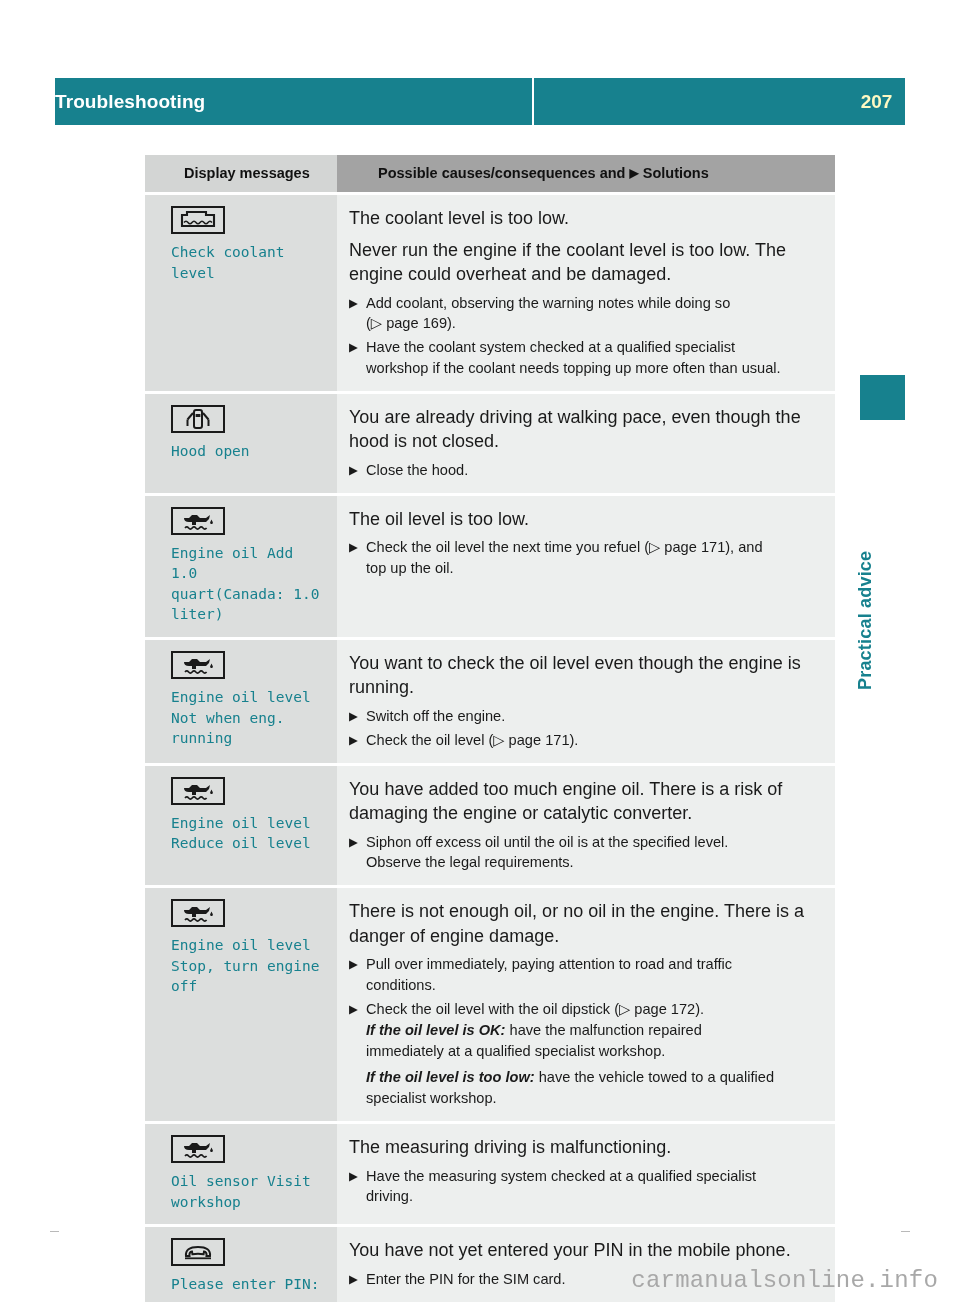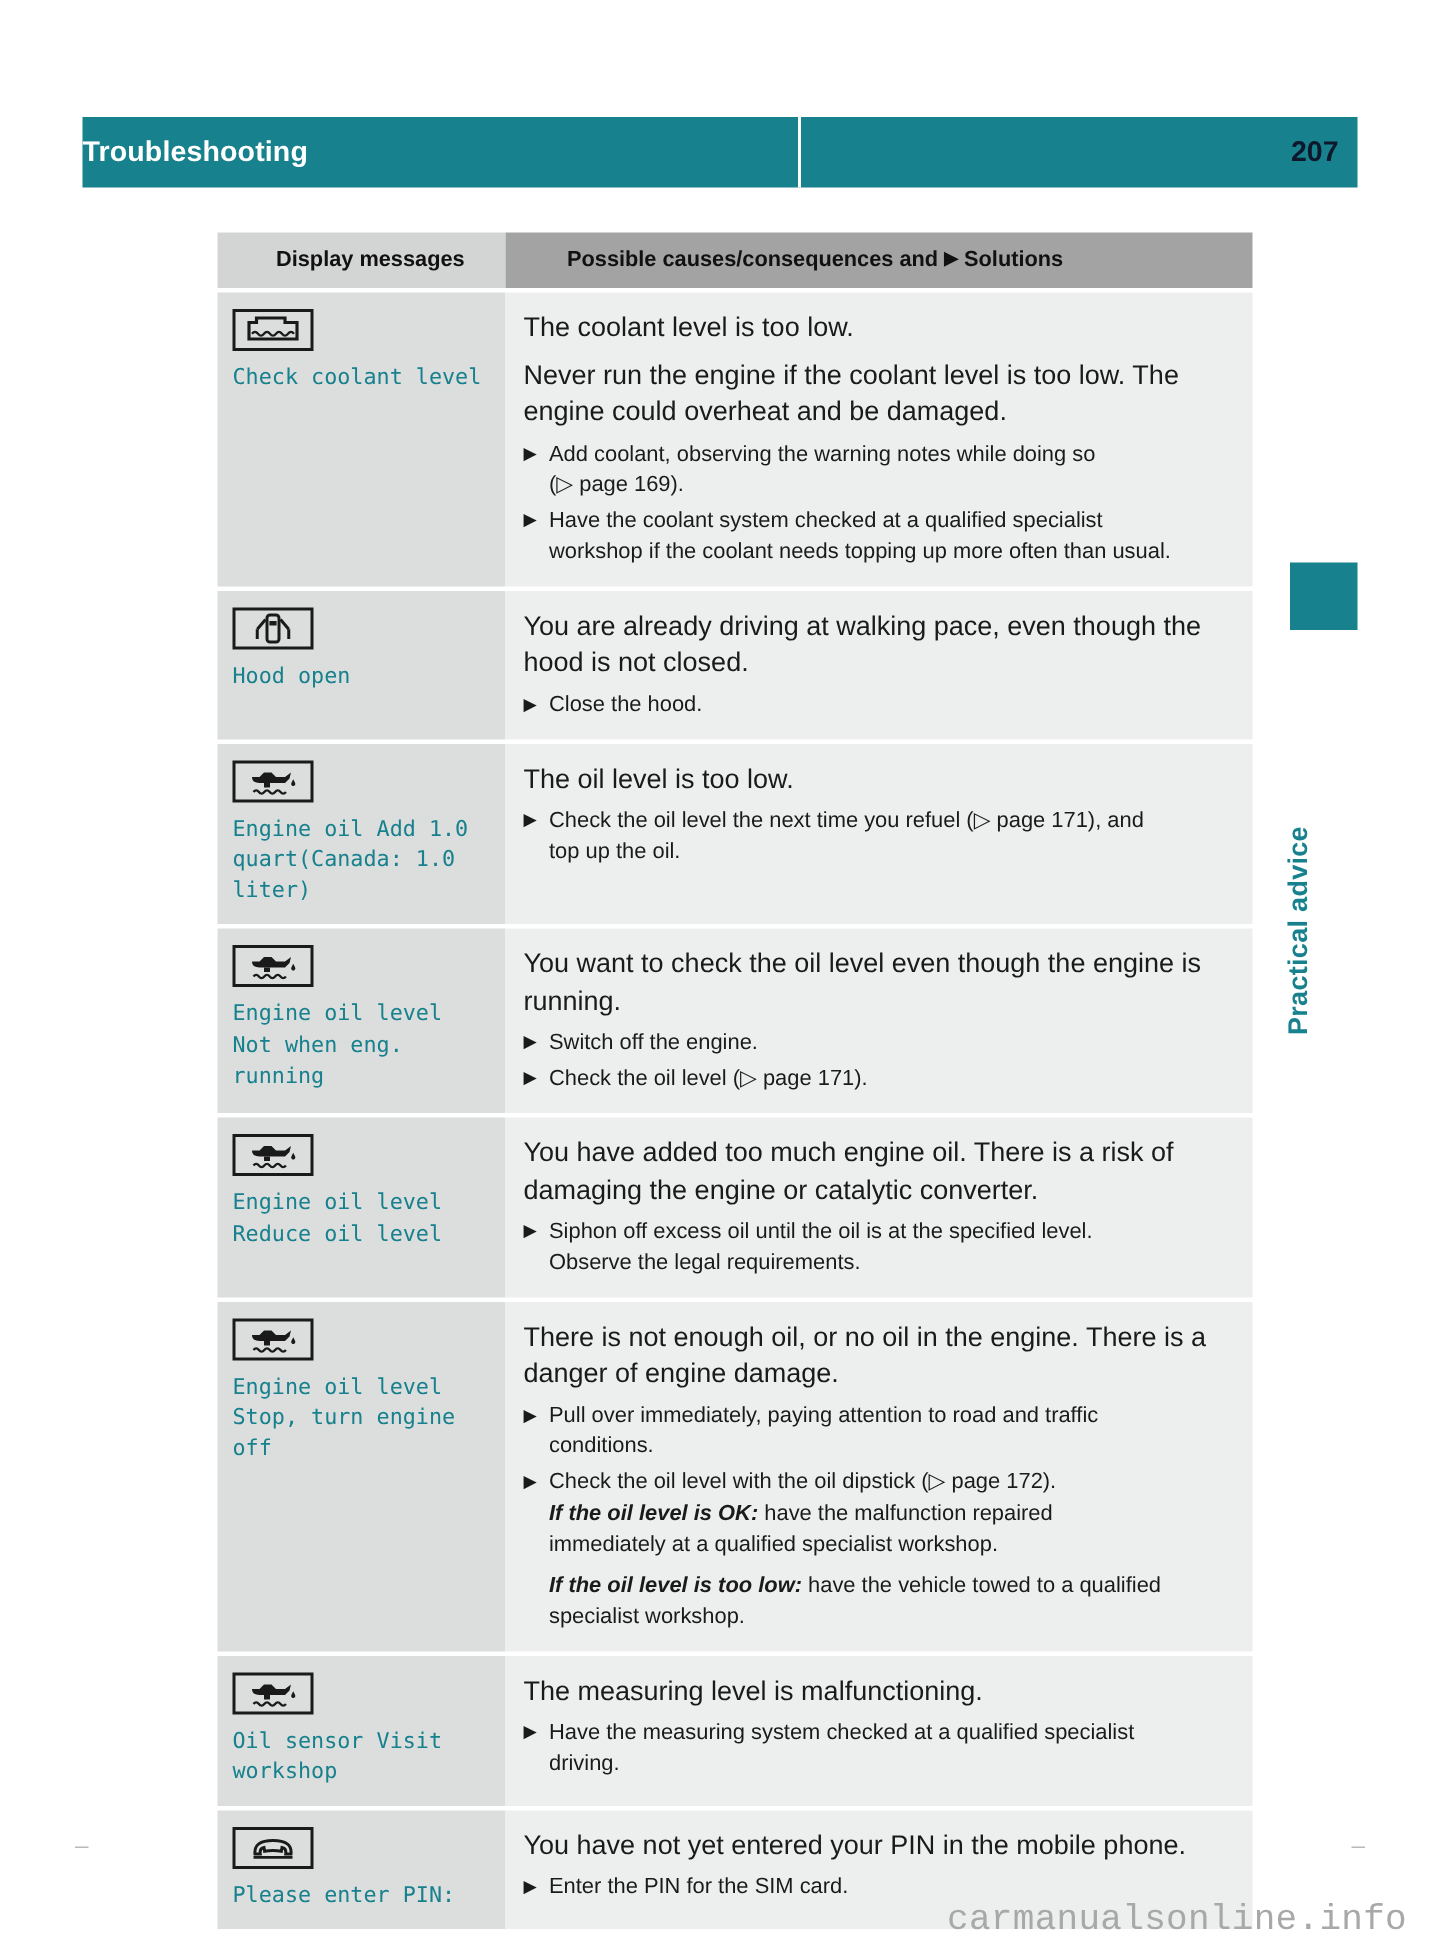--- a/index.html
+++ b/index.html
@@ -34,21 +34,21 @@
     letter-spacing: 0.1px;
     padding-right: 13px;
     line-height: 1;
   }
   .header-sep {
     width: 2px;
     height: 47px;
     background: #ffffff;
   }
   .header-page {
-    color: #0f172a;
+    color: #fef9c3;
     font-size: 19px;
     font-weight: bold;
     width: 57px;
     text-align: center;
     line-height: 1;
   }
 
   
   .side-tab {
     position: absolute;
@@ -84,21 +84,21 @@
     display: flex;
     align-items: stretch;
     margin-bottom: 3px;
   }
   .row:last-child { margin-bottom: 0; }
 
   .col-left {
     width: 192px;
     flex: 0 0 192px;
     box-sizing: border-box;
-    padding: 11px 10px 12px 10px;
+    padding: 11px 10px 12px 26px;
     background: #dcdedd;
   }
   .col-right {
     flex: 1 1 auto;
     box-sizing: border-box;
     padding: 11px 12px 12px 12px;
     background: #edefee;
   }
 
   
@@ -351,21 +351,21 @@
           <path d="M11 9 H16 L19 6 H24 L27 9 H33 L37 6 L36 10 L33 13 H16 Q11 13 11 9 Z" fill="#1a1a1a"></path>
           <path d="M19 13 L19 16 H23 L23 13" fill="#1a1a1a"></path>
           <path d="M38.5 10.5 l1.2 2.4 a1.4 1.4 0 1 1 -2.4 0 Z" fill="#1a1a1a"></path>
           <path d="M12 19 q1.8 -2.2 3.6 0 q1.8 2.2 3.6 0 q1.8 -2.2 3.6 0 q1.8 2.2 3.6 0 q1.8 -2.2 3.6 0 q1.8 2.2 3.6 0" fill="none" stroke="#1a1a1a" stroke-width="1.6"></path>
         </svg>
       </span>
       <div class="msg-text">Oil sensor Visit
 workshop</div>
     </div>
     <div class="col-right">
-      <p class="para">The measuring level is malfunctioning.</p>
+      <p class="para">The measuring driving is malfunctioning.</p>
       <div class="step"><span class="bullet">▶</span><span>Have the measuring system checked at a qualified specialist</span><span class="sub">driving.</span></div>
     </div>
   </div>
 
   <div class="row">
     <div class="col-left">
       <span class="msg-icon">
         <svg width="50" height="24" viewBox="0 0 50 24">
           <path d="M13 16 Q12 7 25 7 Q38 7 37 16 L33.5 16 Q34 12 31 11.6 L30.6 14.2 Q25 13.2 19.4 14.2 L19 11.6 Q16 12 16.5 16 Z" fill="none" stroke="#1a1a1a" stroke-width="2"></path>
           <path d="M12 18.3 H38" fill="none" stroke="#1a1a1a" stroke-width="1.8"></path>

